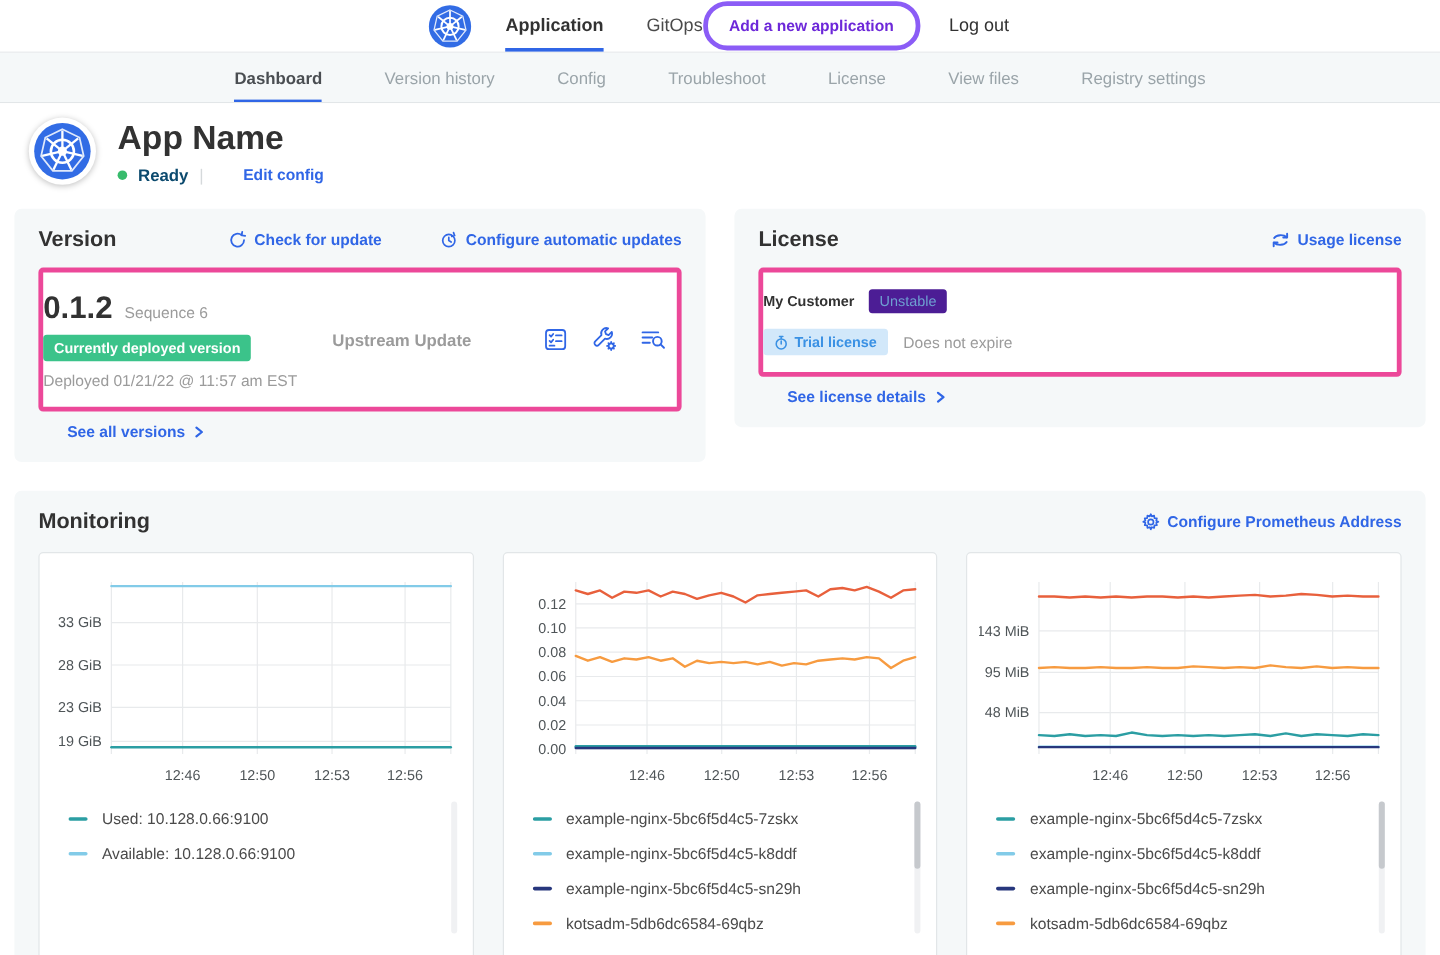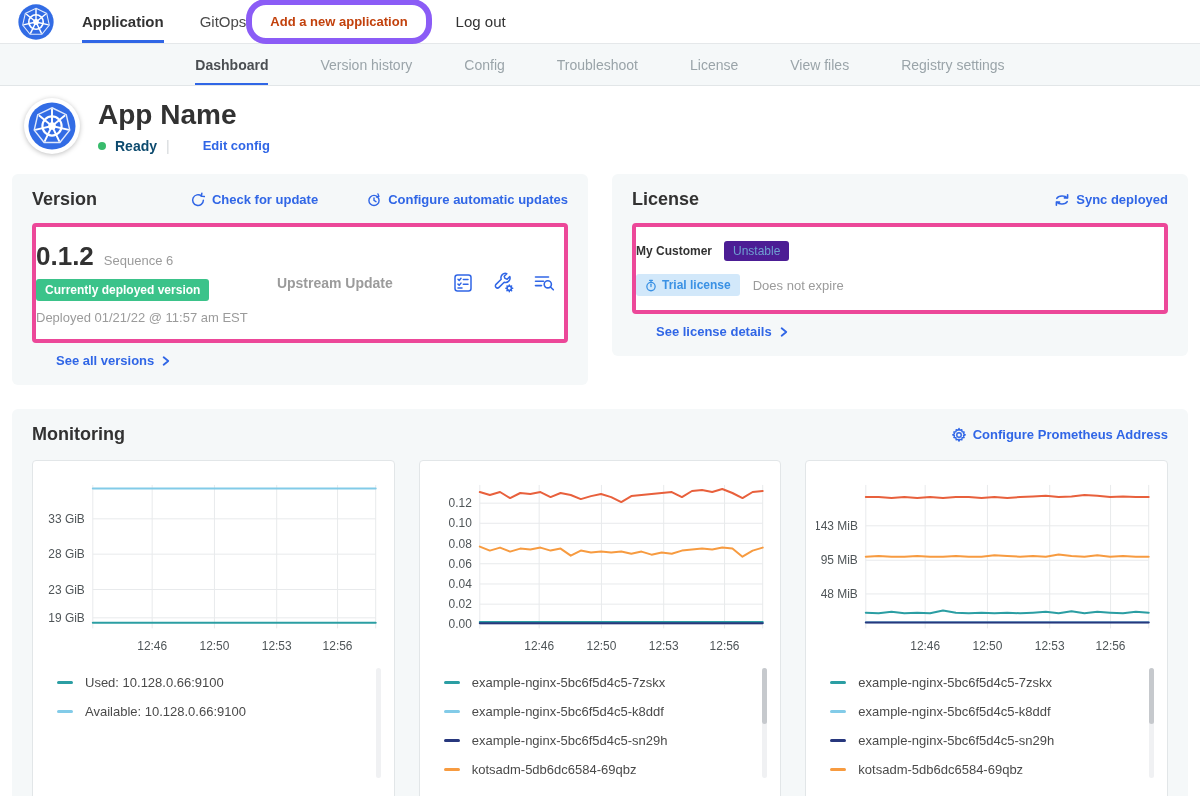--- a/index.html
+++ b/index.html
@@ -4,30 +4,30 @@
 <style>
   * { box-sizing: border-box; }
   html,body { margin:0; padding:0; }
   body {
     width:1200px; min-height:796px; background:#ffffff;
     font-family:"Liberation Sans", sans-serif; color:#323232;
   }
   svg { display:block; }
 
   
-  .topbar { height:44px; display:flex; justify-content:flex-start; align-items:center;
+  .topbar { height:44px; display:flex; justify-content:center; align-items:center;
             padding:0 20px 0 18px; border-bottom:1px solid #e5e8ea; background:#fff; }
   .topbar-left { display:flex; align-items:center; gap:28px; height:100%; }
   .brand { width:36px; height:36px; cursor:pointer; }
   .top-tabs { display:flex; gap:36px; height:100%; }
   .top-tab { display:flex; align-items:center; height:100%; font-size:15px; font-weight:500;
              color:#4a4a4a; cursor:pointer; border-bottom:3px solid transparent; padding-top:3px; }
   .top-tab.active { color:#323232; font-weight:700; border-bottom-color:#3066e6; }
   .topbar-right { display:flex; align-items:center; gap:24px; }
-  .pill-btn { background:#fff; border:6px solid #8b5cf6; color:#c2410c; font-weight:700;
+  .pill-btn { background:#fff; border:4px solid #8b5cf6; color:#6d28d9; font-weight:700;
               font-size:13px; padding:9px 18px; border-radius:20px; font-family:inherit; cursor:pointer; }
   .logout { font-size:15px; color:#323232; cursor:pointer; }
 
   
   .subnav { height:42px; background:#f5f8f9; border-bottom:1px solid #e2e6e8;
             display:flex; justify-content:center; gap:52px; }
   .subnav-tab { display:flex; align-items:center; font-size:14px; color:#9aa4a9; font-weight:500;
                 cursor:pointer; border-bottom:2px solid transparent; padding-top:2px; }
   .subnav-tab.active { color:#4a4e52; font-weight:700; border-bottom-color:#3066e6; }
 
@@ -263,21 +263,21 @@
     <section class="card half">
       <div class="card-head">
         <span class="card-title">License</span>
         <span class="link">
           <svg width="16" height="14" viewBox="0 0 16 14" fill="none" stroke="#3066e6" stroke-width="1.6" stroke-linecap="round" stroke-linejoin="round">
             <path d="M2.8 5.3 C4.6 2.3 11 2.3 13.2 4.7"></path>
               <polyline points="13.6,1.7 13.6,4.9 10.4,4.9"></polyline>
             <path d="M13.2 8.7 C11.4 11.7 5 11.7 2.8 9.3"></path>
               <polyline points="2.4,12.3 2.4,9.1 5.6,9.1"></polyline>
           </svg>
-          <span>Sync deployed</span>
+          <span>Usage license</span>
         </span>
       </div>
       <div class="inner-card">
         <div class="lic-name-row">
           <span class="lic-name">My Customer</span>
           <span class="badge-channel">Unstable</span>
         </div>
         <div class="lic-row2">
           <span class="badge-trial">
             <svg width="12" height="13" viewBox="0 0 13 14" fill="none" stroke="#3a91e4" stroke-width="1.4" stroke-linecap="round">

